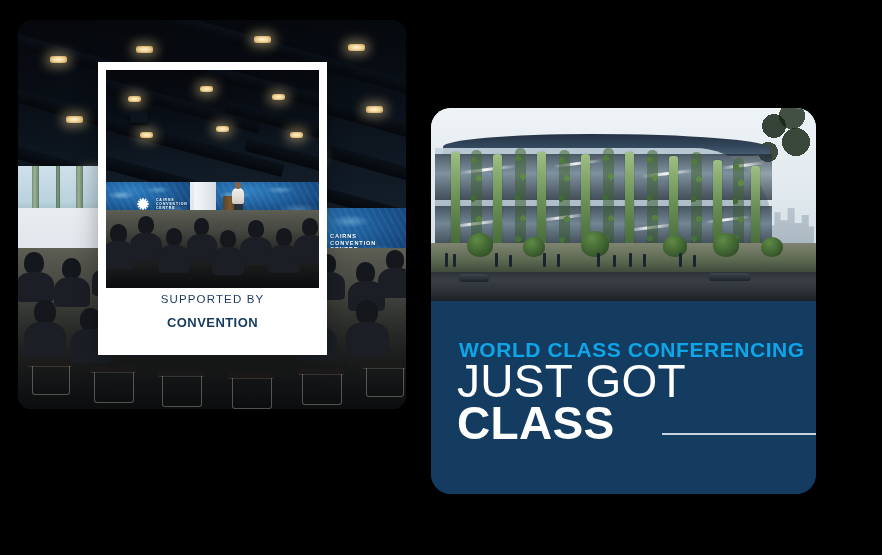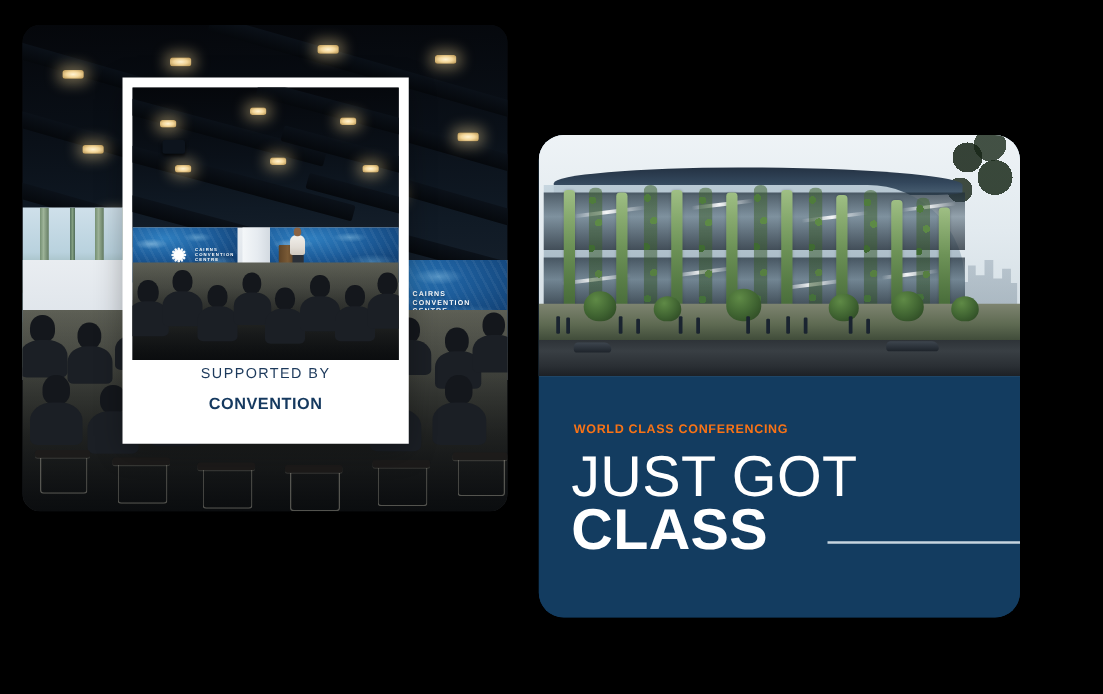--- a/index.html
+++ b/index.html
@@ -400,22 +400,22 @@
     position: absolute;
     left: 0; right: 0;
     top: 193px;
     bottom: 0;
     background: #133c60;
   }
   .eyebrow {
     position: absolute;
     left: 28px;
     top: 38px;
-    color: #f97316;
-    font-size: 10px;
+    color: #0ea5e9;
+    font-size: 21px;
     font-weight: 700;
     letter-spacing: .55px;
     line-height: 1;
     text-align: right;
   }
   .headline-1 {
     position: absolute;
     left: 26px;
     top: 56px;
     color: #ffffff;

